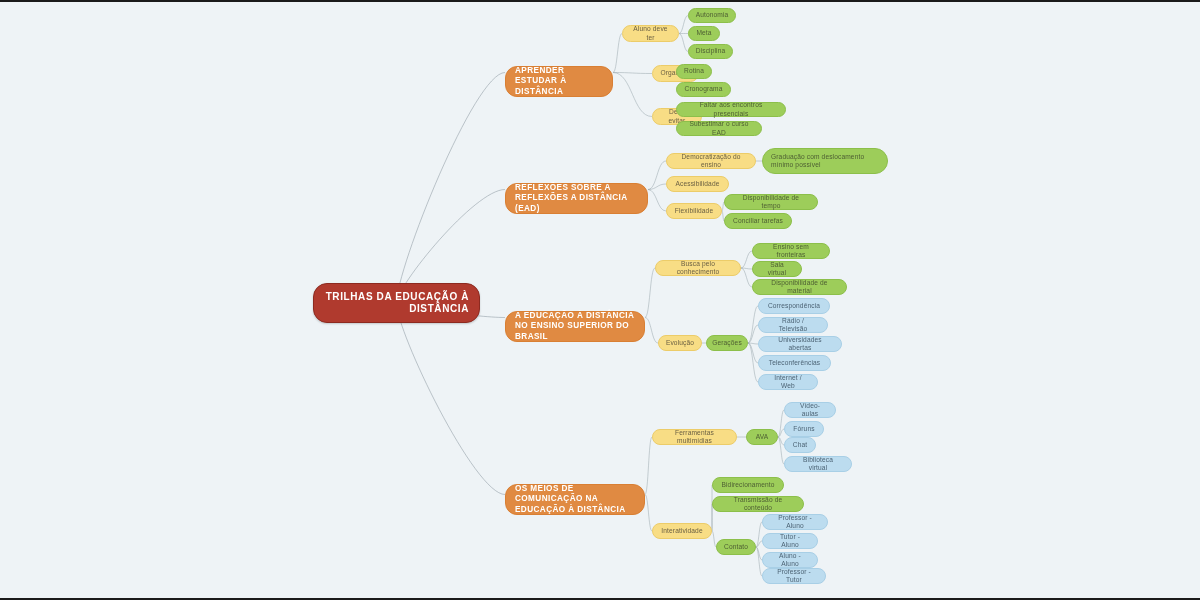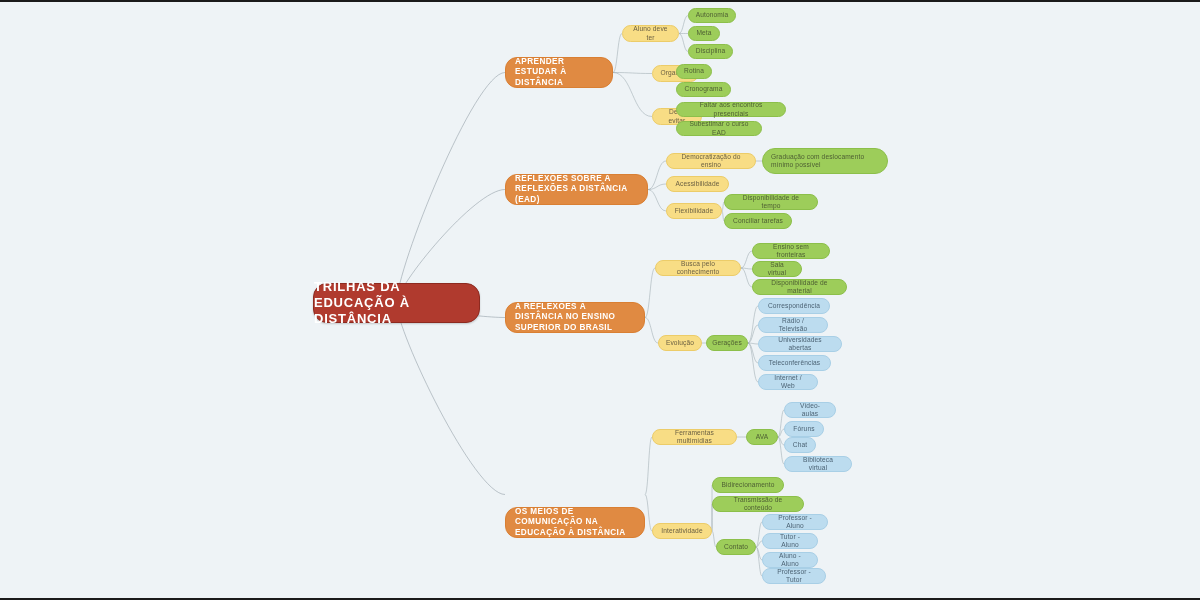--- a/index.html
+++ b/index.html
@@ -24,40 +24,41 @@
     border-radius:999px;
     white-space:normal;
     line-height:1.25;
     letter-spacing:.02em;
   }
   
   .n-root{
     background:#b03a2e;
     border:1.5px solid #8d2a20;
     color:#ffffff;
-    font-size:13px;
+    font-size:10px;
     font-weight:bold;
     letter-spacing:.06em;
-    text-align:left;
+    text-align:right;
     justify-content:center;
-    padding:4px 0;
+    padding:4px 10px;
     border-radius:14px;
     box-shadow:0 1px 2px rgba(0,0,0,.18);
   }
   
   .n-l1{
     background:#e08a42;
     border:1px solid #d97f33;
     color:#ffffff;
     font-size:8.2px;
     font-weight:bold;
     letter-spacing:.05em;
     padding:4px 9px;
     border-radius:12px;
     text-align:left;
+    margin-top:9px;
   }
   
   .n-l2{
     background:#f8dd85;
     border:1px solid #eccc69;
     color:#6b6043;
     font-size:6.6px;
     padding:3px 8px;
     justify-content:center;
     text-align:center;
@@ -148,33 +149,33 @@
       <div class="node n-l2" style="left: 652px; top: 106px; width: 50px; height: 17px;">Deve evitar</div>
       <div class="node n-l3" style="left: 676px; top: 100px; width: 110px; height: 15px;">Faltar aos encontros presenciais</div>
       <div class="node n-l3" style="left: 676px; top: 119px; width: 86px; height: 15px;">Subestimar o curso EAD</div>
       <div class="node n-l1" style="left: 505px; top: 172px; width: 143px; height: 31px;">REFLEXÕES SOBRE A REFLEXÕES A DISTÂNCIA (EAD)</div>
       <div class="node n-l2" style="left: 666px; top: 151px; width: 90px; height: 16px;">Democratização do ensino</div>
       <div class="node n-l3 n-wrap" style="left: 762px; top: 146px; width: 126px; height: 26px;">Graduação com deslocamento mínimo possível</div>
       <div class="node n-l2" style="left: 666px; top: 174px; width: 63px; height: 16px;">Acessibilidade</div>
       <div class="node n-l2" style="left: 666px; top: 201px; width: 56px; height: 16px;">Flexibilidade</div>
       <div class="node n-l3" style="left: 724px; top: 192px; width: 94px; height: 16px;">Disponibilidade de tempo</div>
       <div class="node n-l3" style="left: 724px; top: 211px; width: 68px; height: 16px;">Conciliar tarefas</div>
-      <div class="node n-l1" style="left: 505px; top: 300px; width: 140px; height: 31px;">A REFLEXÕES À DISTÂNCIA NO ENSINO SUPERIOR DO BRASIL</div>
+      <div class="node n-l1" style="left: 505px; top: 300px; width: 140px; height: 31px;">A EDUCAÇÃO À DISTÂNCIA NO ENSINO SUPERIOR DO BRASIL</div>
       <div class="node n-l2" style="left: 655px; top: 258px; width: 86px; height: 16px;">Busca pelo conhecimento</div>
       <div class="node n-l3" style="left: 752px; top: 241px; width: 78px; height: 16px;">Ensino sem fronteiras</div>
       <div class="node n-l3" style="left: 752px; top: 259px; width: 50px; height: 16px;">Sala virtual</div>
       <div class="node n-l3" style="left: 752px; top: 277px; width: 95px; height: 16px;">Disponibilidade de material</div>
       <div class="node n-l2" style="left: 658px; top: 333px; width: 44px; height: 16px;">Evolução</div>
       <div class="node n-l3" style="left: 706px; top: 333px; width: 42px; height: 16px;">Gerações</div>
       <div class="node n-l4" style="left: 758px; top: 296px; width: 72px; height: 16px;">Correspondência</div>
       <div class="node n-l4" style="left: 758px; top: 315px; width: 70px; height: 16px;">Rádio / Televisão</div>
       <div class="node n-l4" style="left: 758px; top: 334px; width: 84px; height: 16px;">Universidades abertas</div>
       <div class="node n-l4" style="left: 758px; top: 353px; width: 73px; height: 16px;">Teleconferências</div>
       <div class="node n-l4" style="left: 758px; top: 372px; width: 60px; height: 16px;">Internet / Web</div>
-      <div class="node n-l1" style="left: 505px; top: 505px; width: 140px; height: 31px;">OS MEIOS DE COMUNICAÇÃO NA EDUCAÇÃO À DISTÂNCIA</div>
+      <div class="node n-l1" style="left: 505px; top: 473px; width: 140px; height: 31px;">OS MEIOS DE COMUNICAÇÃO NA EDUCAÇÃO À DISTÂNCIA</div>
       <div class="node n-l2" style="left: 652px; top: 427px; width: 85px; height: 16px;">Ferramentas multimídias</div>
       <div class="node n-l3" style="left: 746px; top: 427px; width: 32px; height: 16px;">AVA</div>
       <div class="node n-l4" style="left: 784px; top: 400px; width: 52px; height: 16px;">Vídeo-aulas</div>
       <div class="node n-l4" style="left: 784px; top: 419px; width: 40px; height: 16px;">Fóruns</div>
       <div class="node n-l4" style="left: 784px; top: 435px; width: 32px; height: 16px;">Chat</div>
       <div class="node n-l4" style="left: 784px; top: 454px; width: 68px; height: 16px;">Biblioteca virtual</div>
       <div class="node n-l2" style="left: 652px; top: 521px; width: 60px; height: 16px;">Interatividade</div>
       <div class="node n-l3" style="left: 712px; top: 475px; width: 72px; height: 16px;">Bidirecionamento</div>
       <div class="node n-l3" style="left: 712px; top: 494px; width: 92px; height: 16px;">Transmissão de conteúdo</div>
       <div class="node n-l3" style="left: 716px; top: 537px; width: 40px; height: 16px;">Contato</div>

